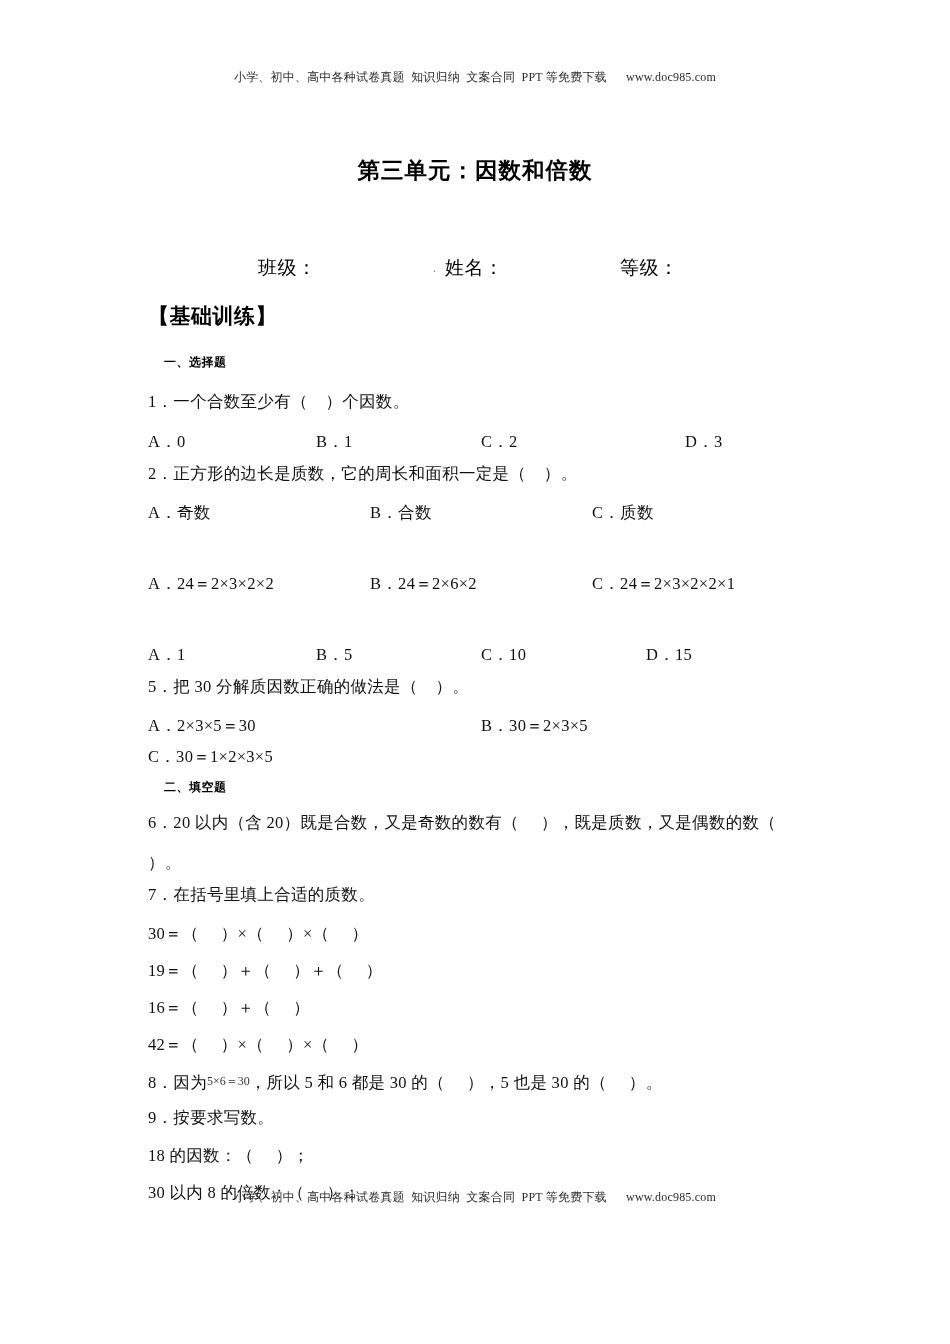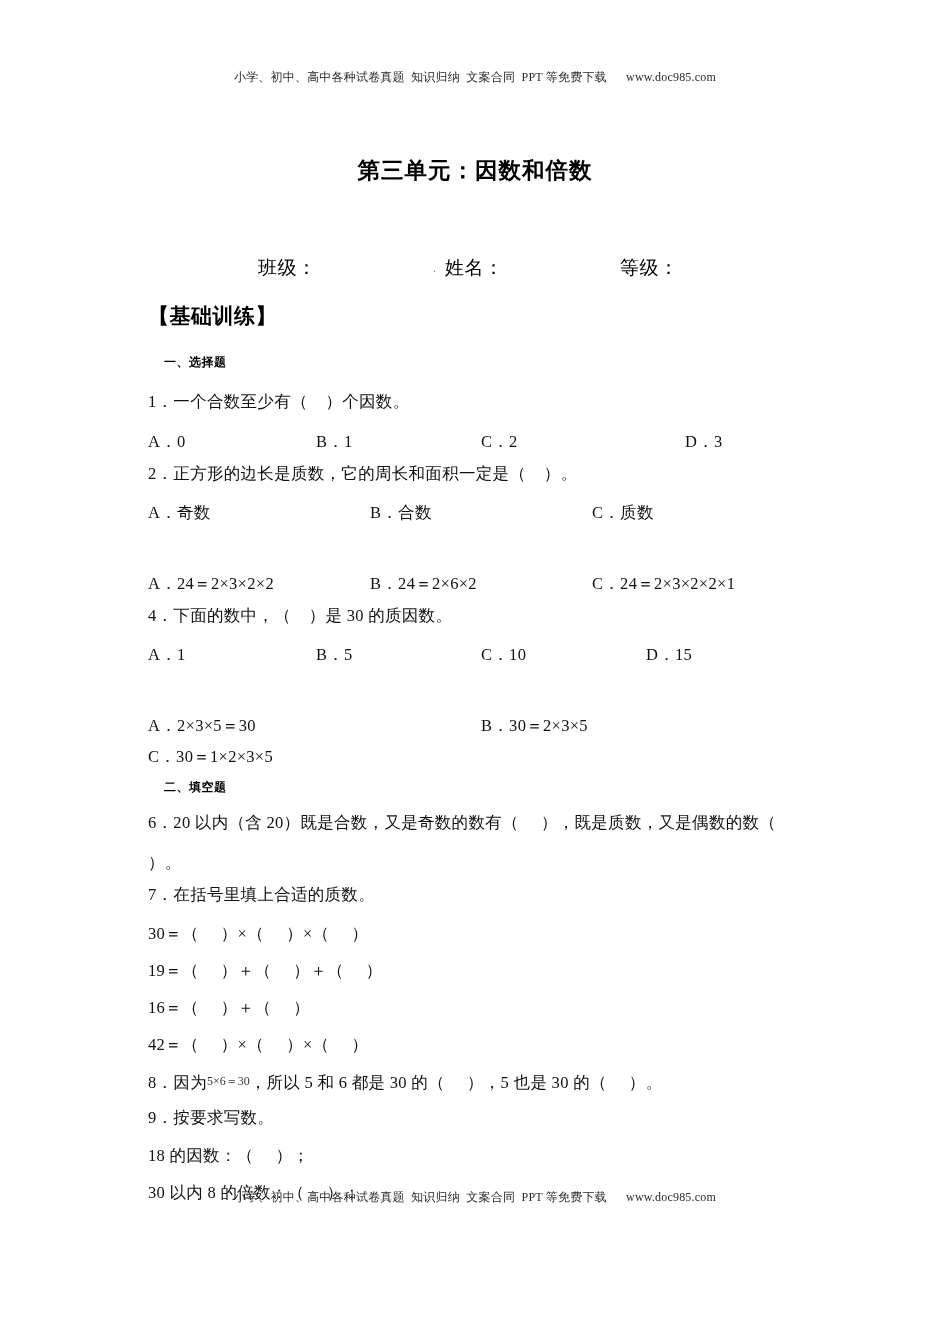--- a/index.html
+++ b/index.html
@@ -137,26 +137,26 @@
 
   <div class="line" style="top:463px;">2．正方形的边长是质数，它的周长和面积一定是（    ）。</div>
   <div class="opt" style="top:502px; left:148px;">A．奇数</div>
   <div class="opt" style="top:502px; left:370px;">B．合数</div>
   <div class="opt" style="top:502px; left:592px;">C．质数</div>
 
   <div class="opt" style="top:573px; left:148px;">A．24＝2×3×2×2</div>
   <div class="opt" style="top:573px; left:370px;">B．24＝2×6×2</div>
   <div class="opt" style="top:573px; left:592px;">C．24＝2×3×2×2×1</div>
 
-  <div class="line" style="top:605px;">4．下面的数中，（    ）是 30 的质因数。</div>
   <div class="opt" style="top:644px; left:148px;">A．1</div>
   <div class="opt" style="top:644px; left:316px;">B．5</div>
   <div class="opt" style="top:644px; left:481px;">C．10</div>
   <div class="opt" style="top:644px; left:646px;">D．15</div>
 
+  <div class="line" style="top:676px;">5．把 30 分解质因数正确的做法是（    ）。</div>
   <div class="opt" style="top:715px; left:148px;">A．2×3×5＝30</div>
   <div class="opt" style="top:715px; left:481px;">B．30＝2×3×5</div>
   <div class="opt" style="top:746px; left:148px;">C．30＝1×2×3×5</div>
 
   <div class="sub-section" style="top:779px;">二、填空题</div>
 
   <div class="line" style="top:812px;">6．20 以内（含 20）既是合数，又是奇数的数有（     ），既是质数，又是偶数的数（</div>
   <div class="line" style="top:852px;">）。</div>
 
   <div class="line" style="top:884px;">7．在括号里填上合适的质数。</div>

